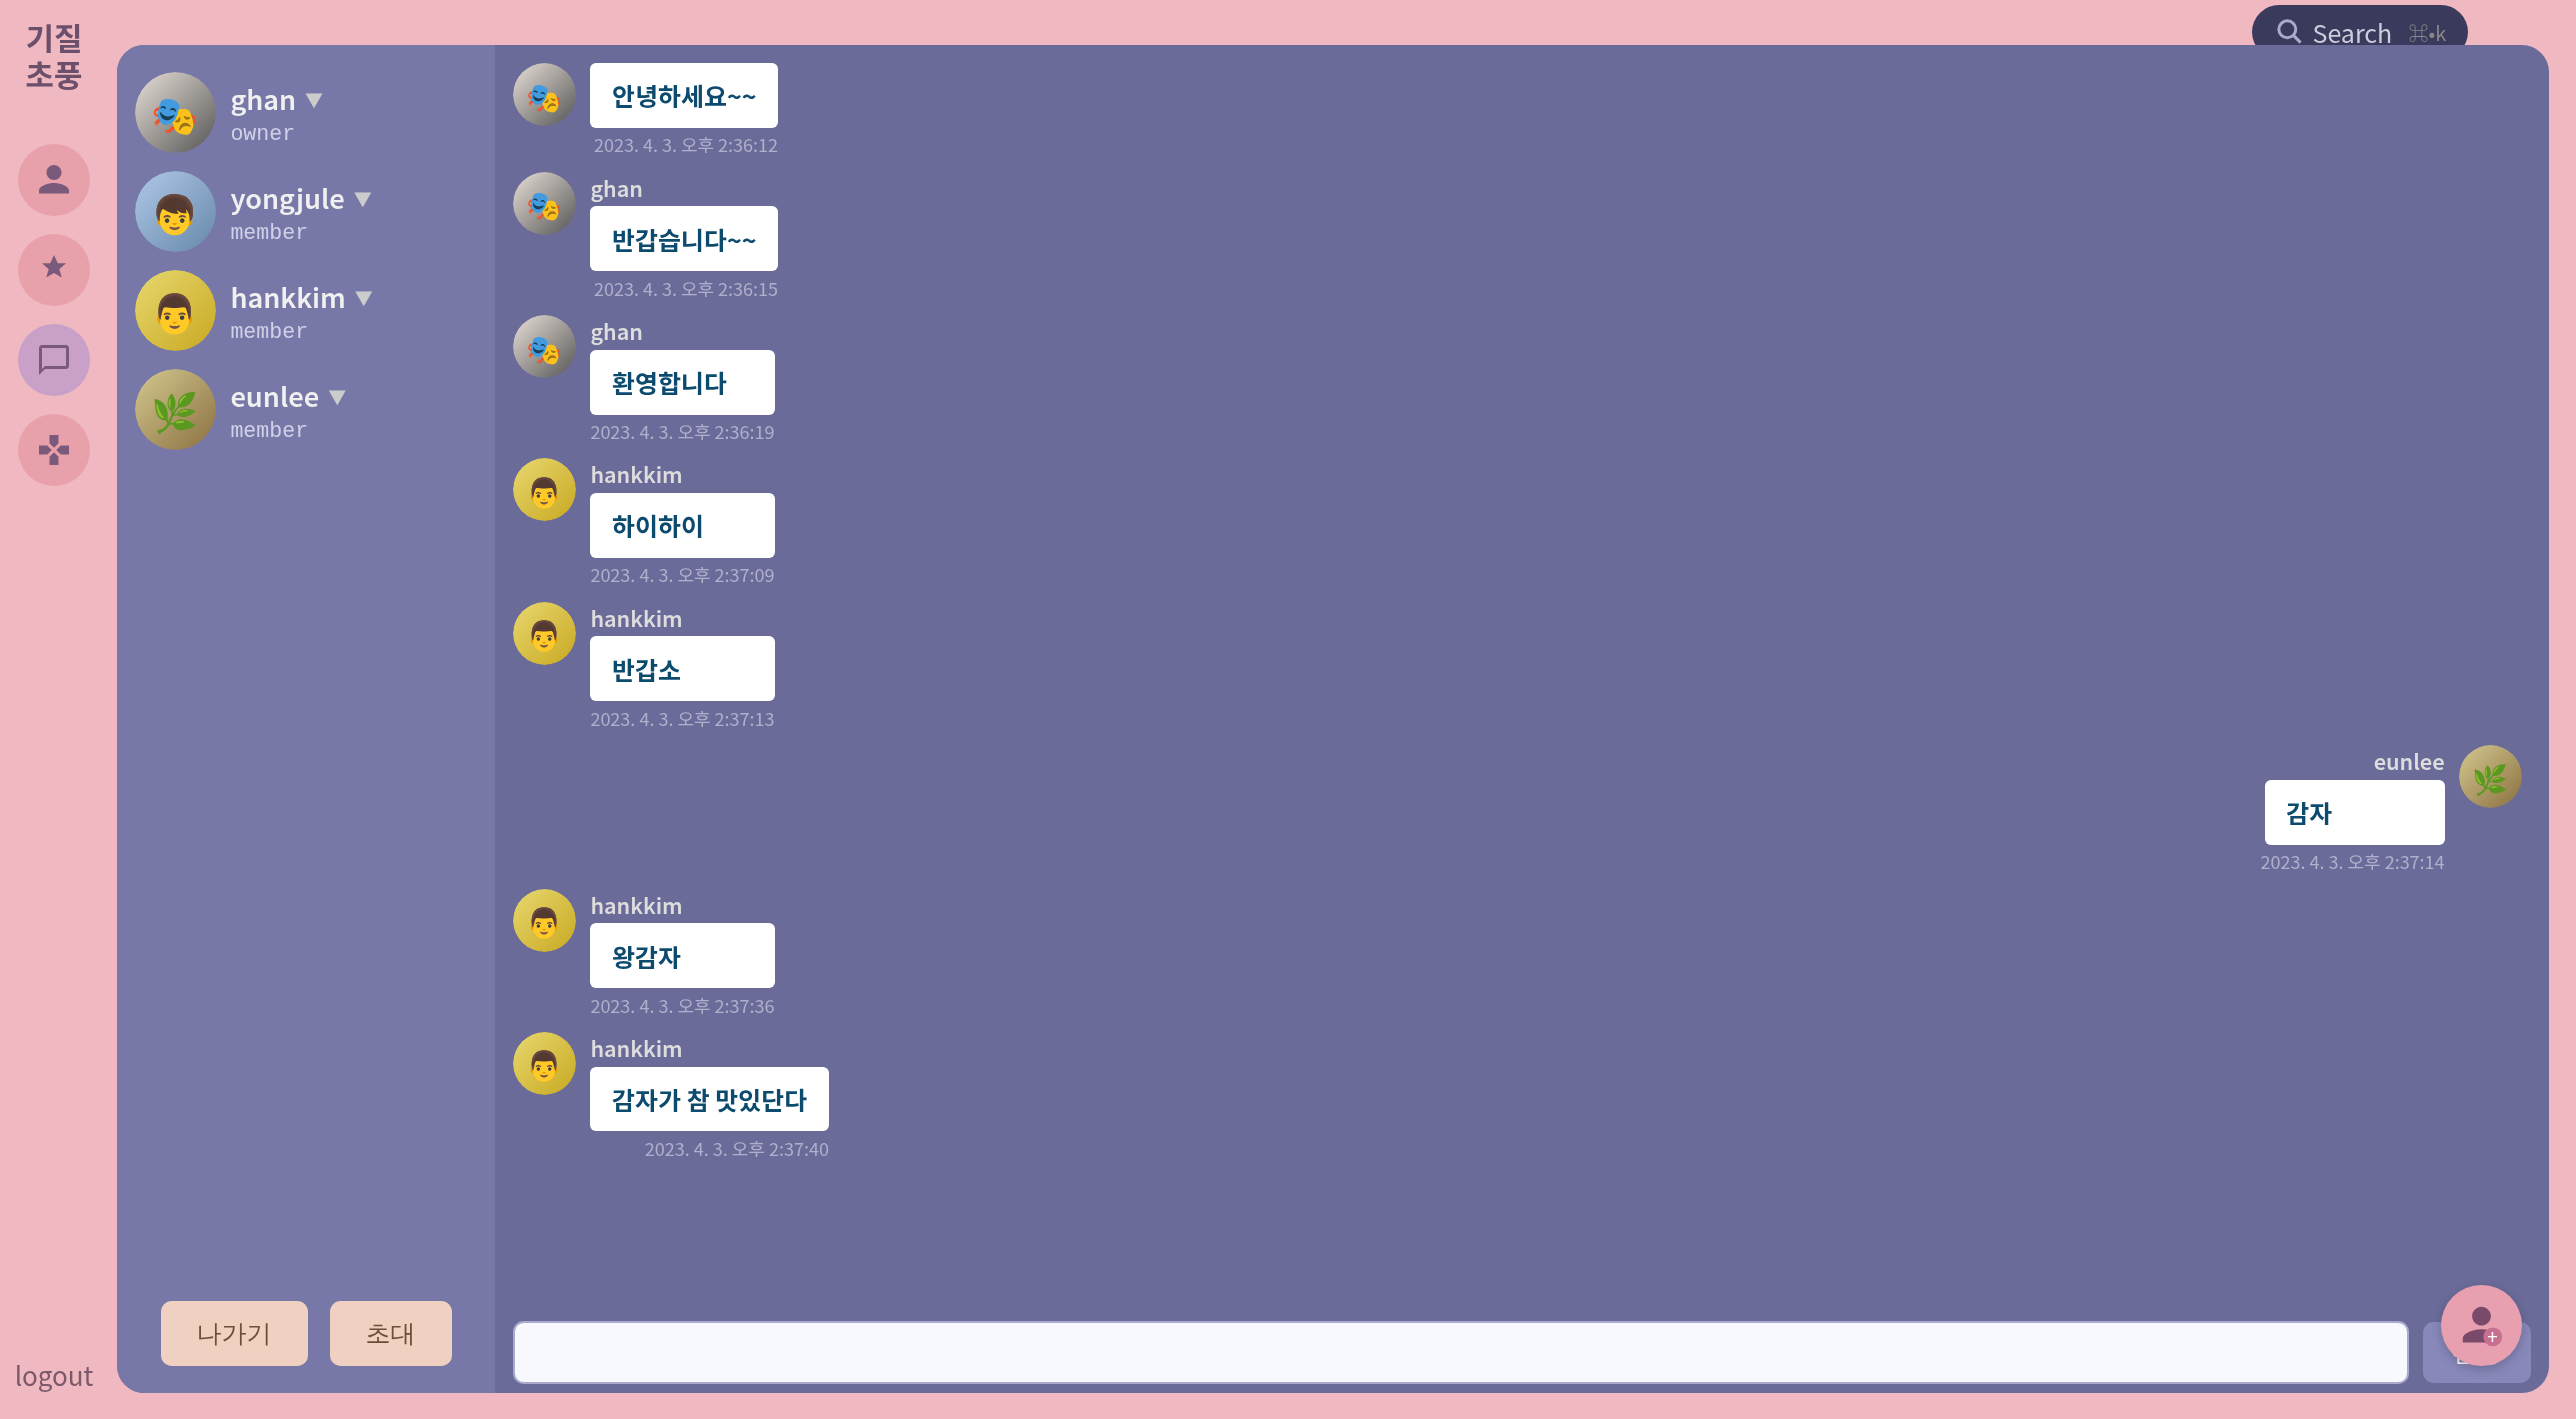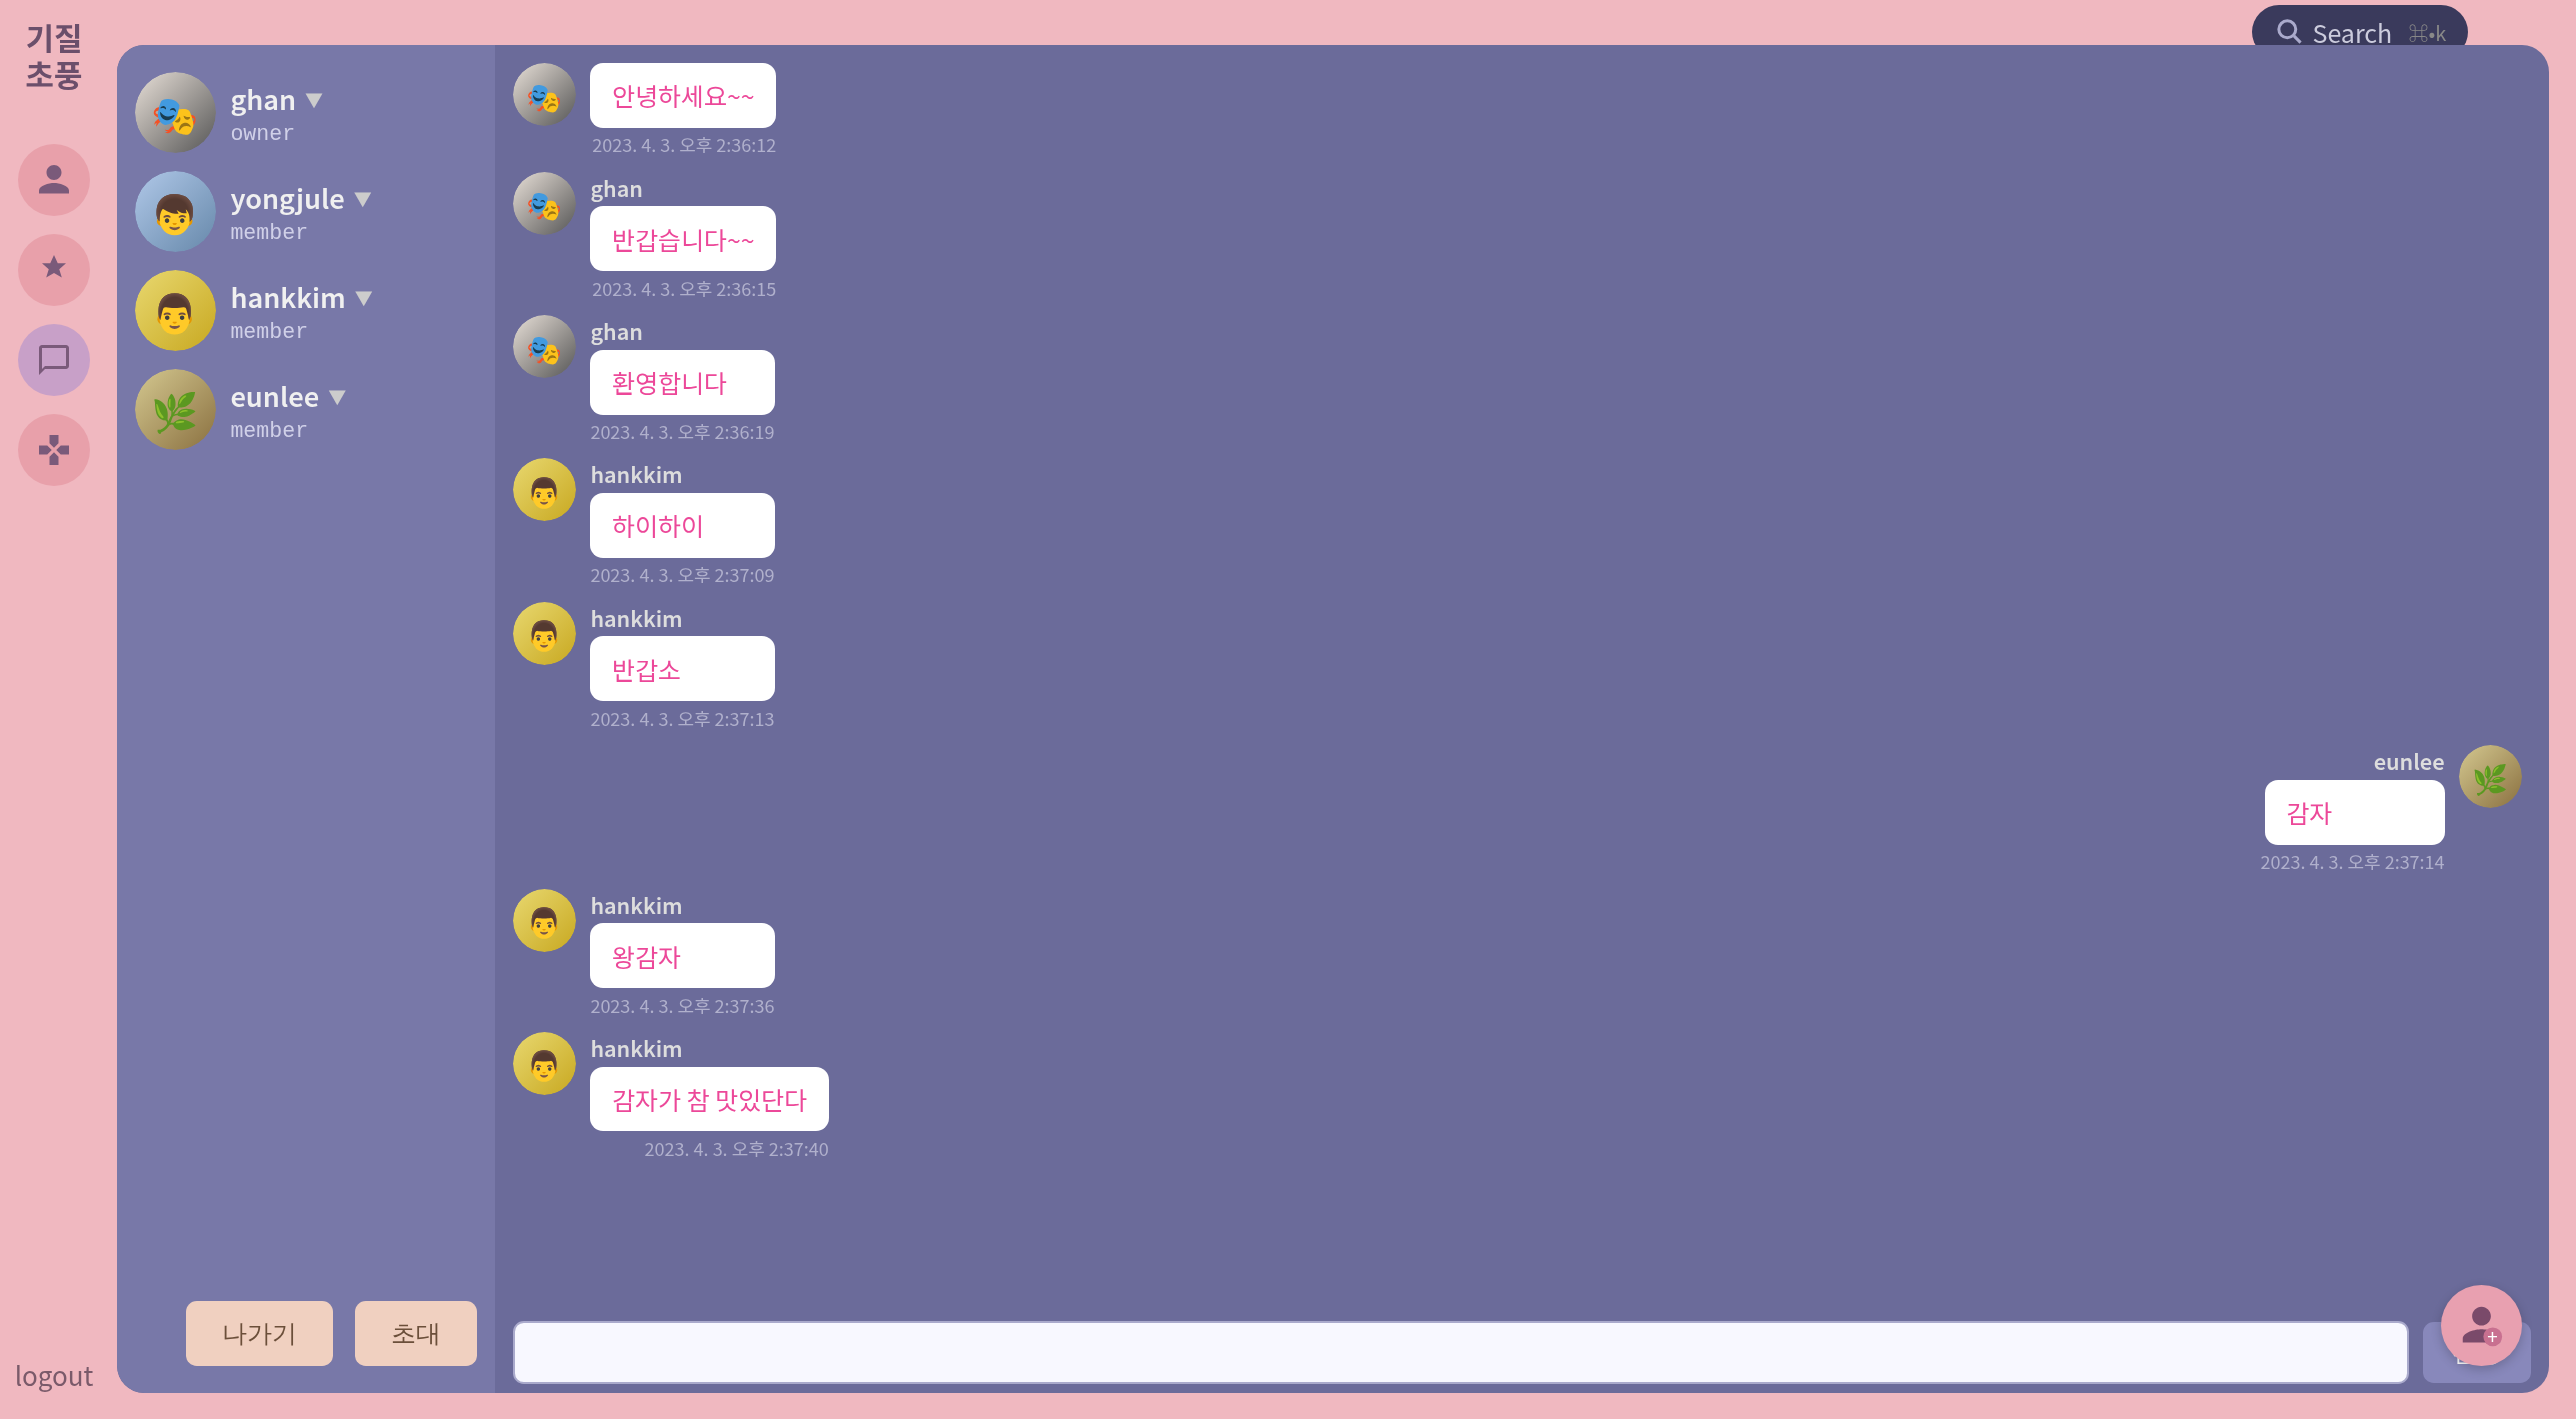--- a/index.html
+++ b/index.html
@@ -170,21 +170,21 @@
       color: #d0d0e8;
       font-size: 21.6px;
       font-family: Liberation Mono, monospace;
     }
 
     
     .panel-buttons {
       display: flex;
       gap: 22px;
       margin-top: auto;
-      justify-content: flex-end;
+      justify-content: center;
     }
 
     .panel-btn {
       background: #f0d0c0;
       border: none;
       border-radius: 10.8px;
       padding: 16px 36px;
       font-size: 25px;
       color: #6b4f3a;
       cursor: pointer;
@@ -262,25 +262,26 @@
     }
 
     .msg-author {
       color: #ddd;
       font-size: 21.6px;
       font-weight: 600;
     }
 
     .msg-bubble {
       background: white;
-      border-radius: 13px;
+      border-radius: 6px;
       padding: 14.4px 21.6px;
       font-size: 25px;
-      color: #ec4899;
+      color: #0c4a6e;
       min-width: 180px;
+      font-weight: bold;
     }
 
     .msg-time {
       color: #b0b0cc;
       font-size: 18px;
       align-self: flex-end;
     }
 
     .self-message .msg-time {
       align-self: flex-start;

